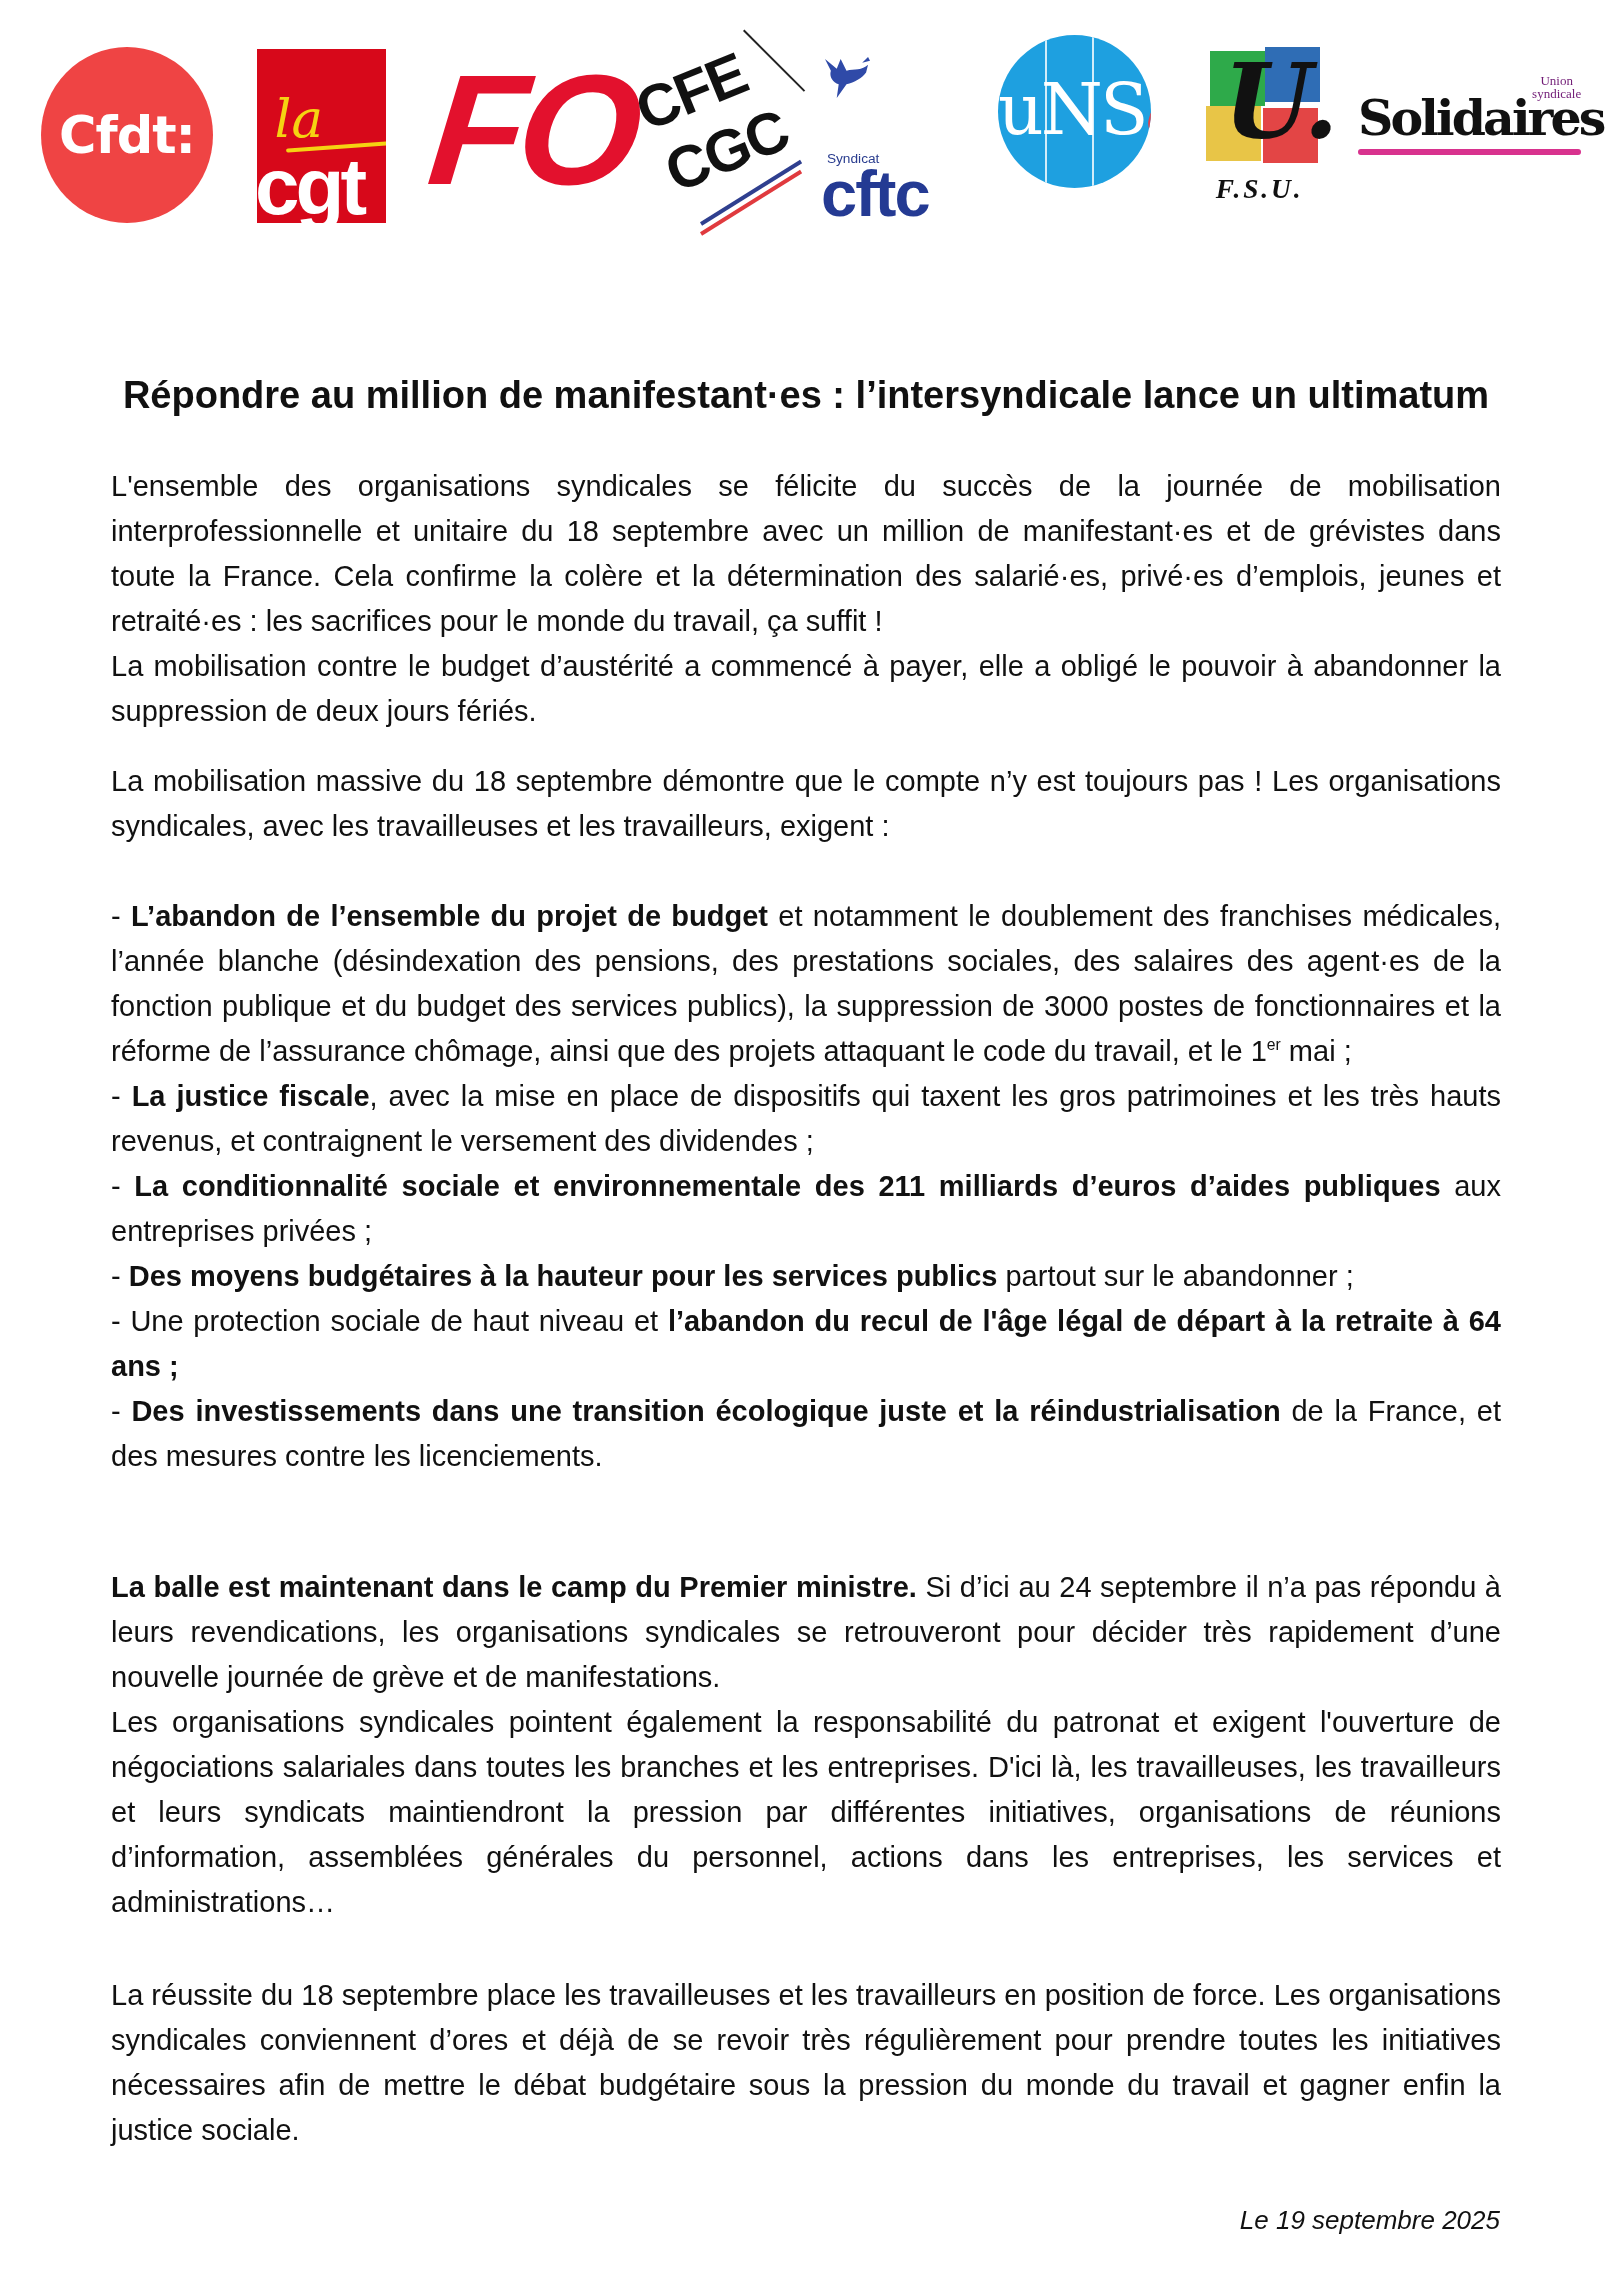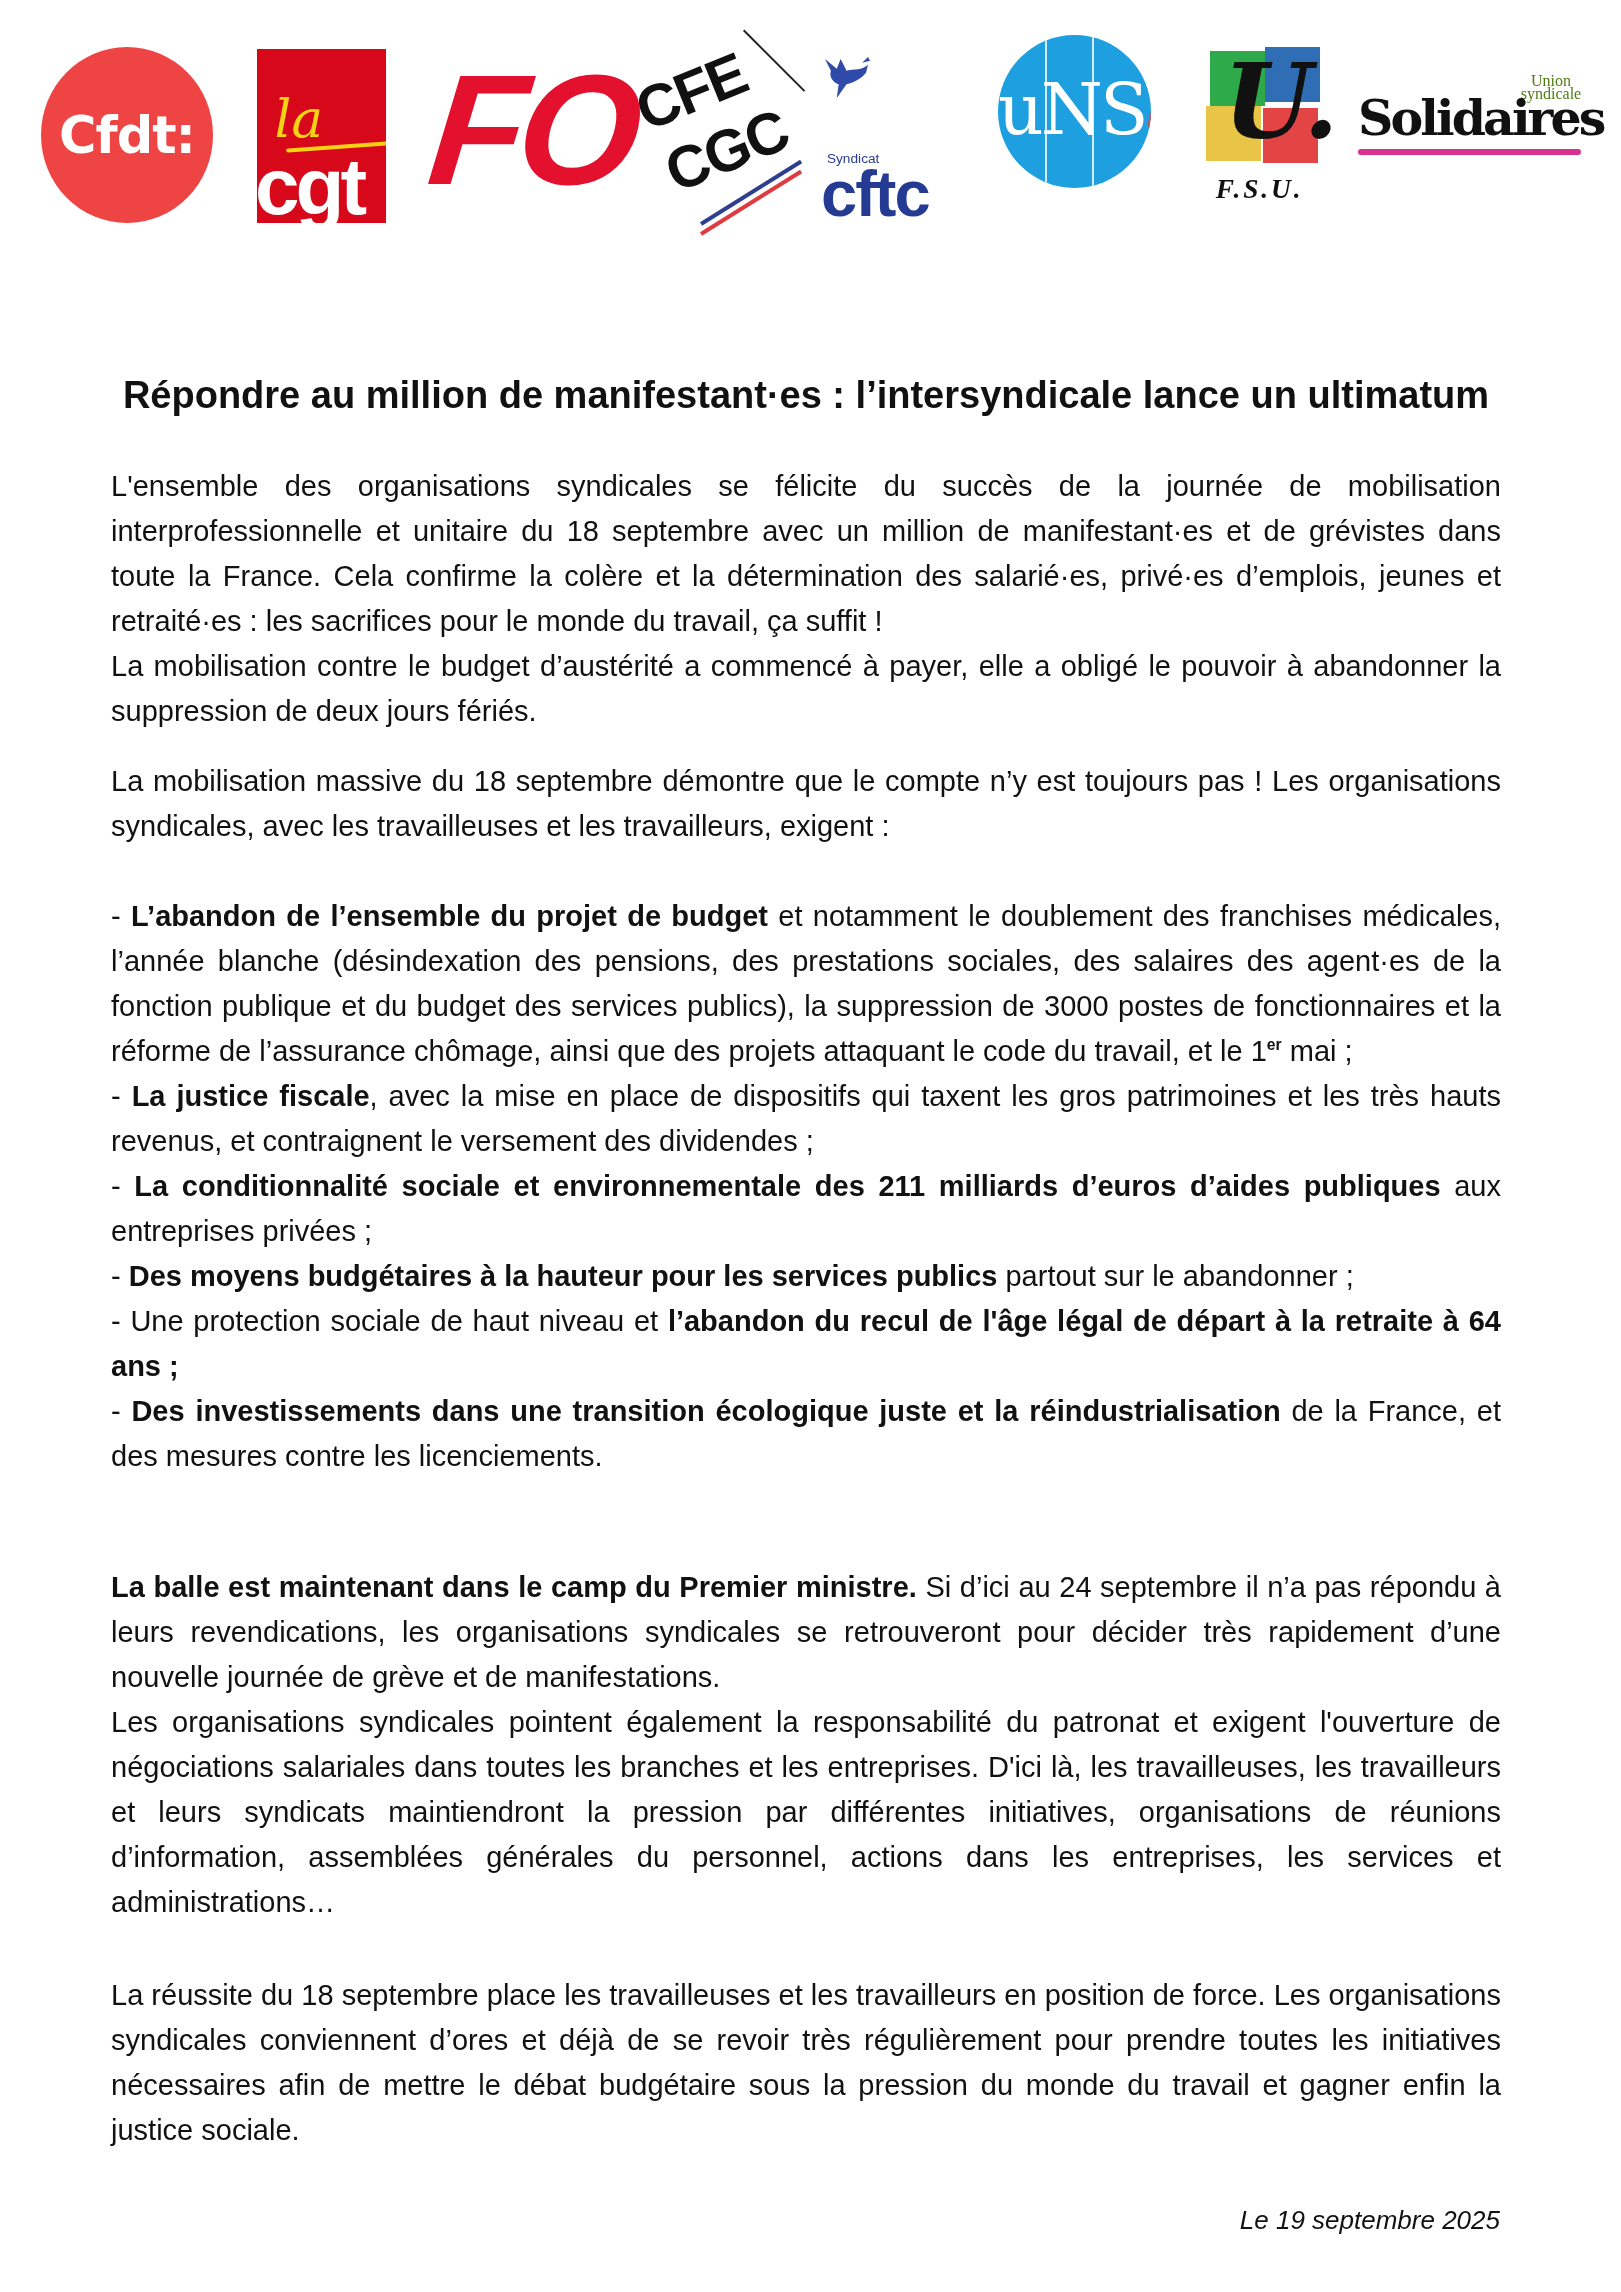--- a/index.html
+++ b/index.html
@@ -39,28 +39,28 @@
   .fsu { left:1206px; top:47px; width:122px; height:157px; }
   .fsu .q { position:absolute; width:55px; height:55px; }
   .fsu .q1 { left:3.9px; top:3.9px; background:#2eaa4a; }
   .fsu .q2 { left:59px; top:0px; background:#2f6db5; }
   .fsu .q3 { left:0px; top:59px; background:#e8c547; }
   .fsu .q4 { left:57px; top:61px; background:#e34545; }
   .fsu .u { position:absolute; left:17.6px; top:3.9px; font-family:"DejaVu Serif", serif; font-style:italic; font-weight:bold; font-size:102px; color:#111; line-height:1; }
   .fsu .lab { position:absolute; left:9.8px; top:127px; font-family:"Liberation Serif", serif; font-style:italic; font-weight:bold; font-size:27.4px; color:#111; letter-spacing:2.9px; }
   
   .sol { left:1358px; top:71px; width:235px; height:88px; }
-  .sol .union { position:absolute; right:11.8px; top:3.9px; font-family:"Liberation Serif", serif; font-size:16px; line-height:12.7px; text-align:center; color:#4d7c0f; }
+  .sol .union { position:absolute; right:11.8px; top:3.9px; font-family:"Liberation Serif", serif; font-size:13px; line-height:12.7px; text-align:center; color:#701a75; }
   .sol .word { position:absolute; left:0; top:17.6px; font-family:"DejaVu Serif", serif; font-weight:bold; font-size:49px; color:#111; letter-spacing:-2.9px; }
   .sol .bar { position:absolute; left:0; top:78px; width:223px; height:5.9px; background:#d8328e; border-radius:2.9px; }
   .title { position:absolute; left:111px; top:374px; width:1390px; text-align:center; font-weight:bold; font-size:38px; font-family:"Liberation Sans", sans-serif; }
   .para { position:absolute; left:111px; width:1390px; text-align:justify; font-family:"Liberation Sans", sans-serif; font-size:29px; line-height:45px; margin:0; }
   .para .line-block { display:block; }
   b { font-weight:bold; }
-  sup { font-size:15.7px; line-height:0;font-weight:bold; }
+  sup { font-size:15.7px; line-height:0; }
   .date { position:absolute; right:121px; top:2205px; font-size:26px; font-family:"Liberation Sans", sans-serif;font-style:italic; }
 </style>
 </head>
 <body>
 
 <div class="logos">
   <div class="logo cfdt">
     <span>Cfdt:</span>
   </div>
   <div class="logo cgt">

